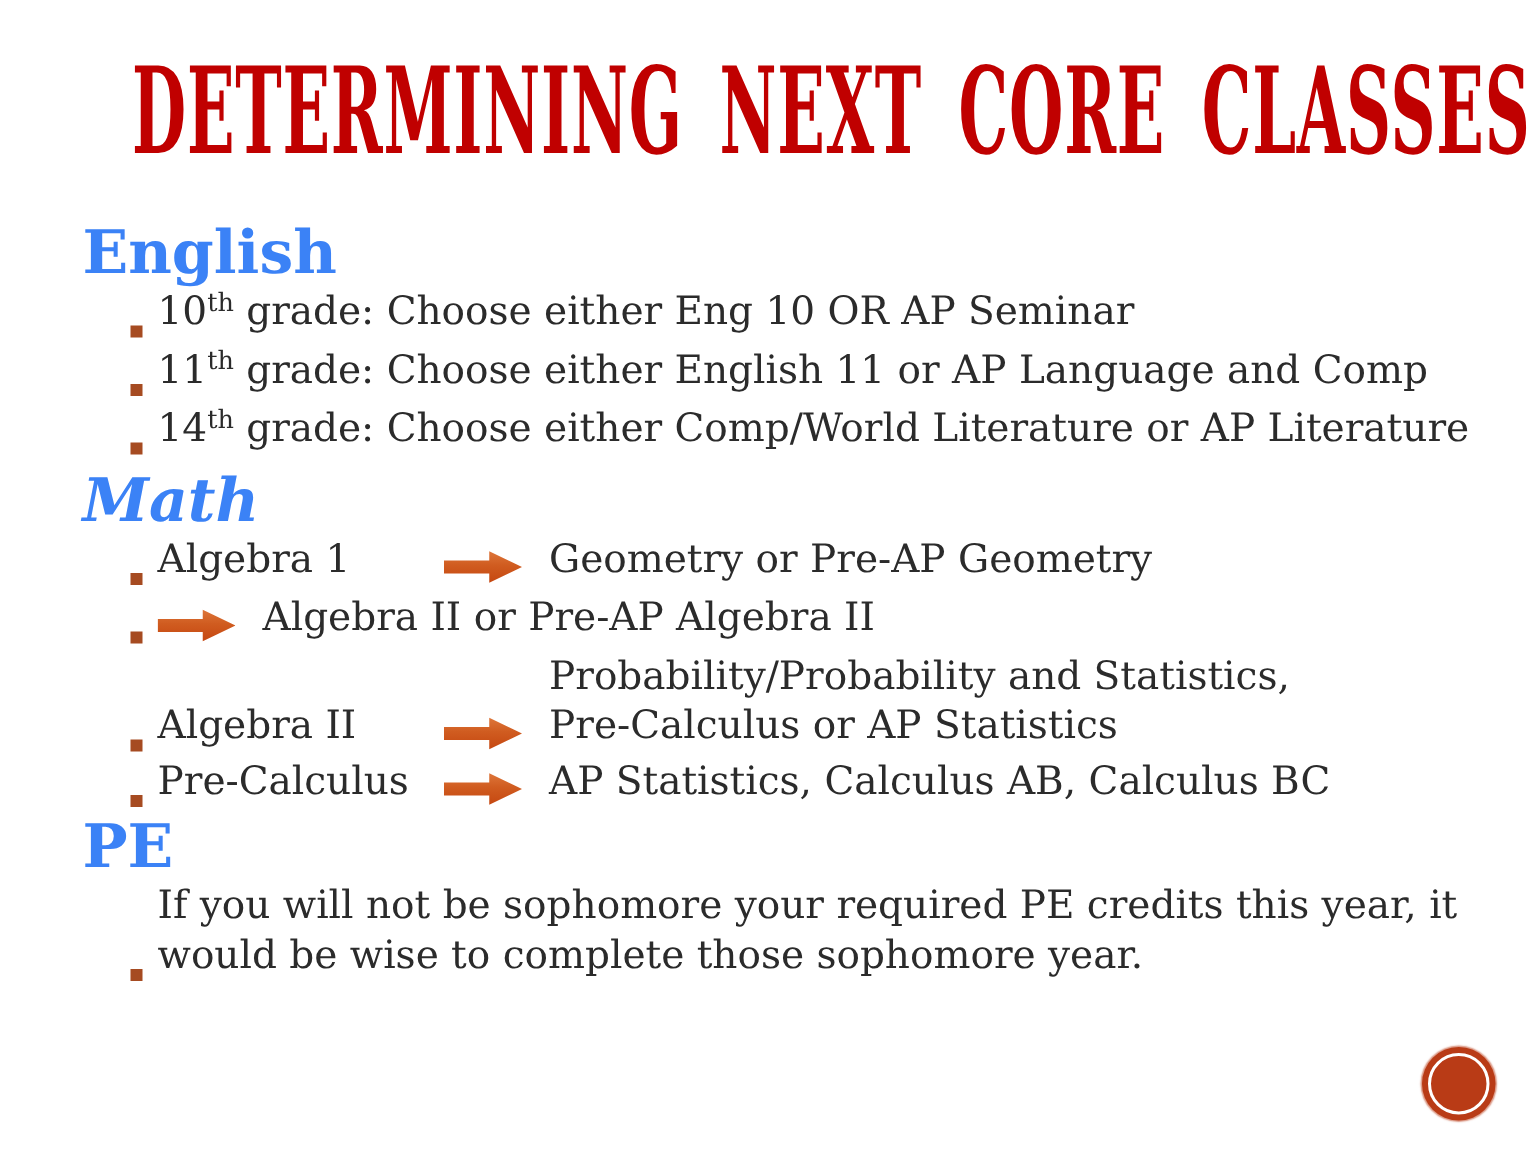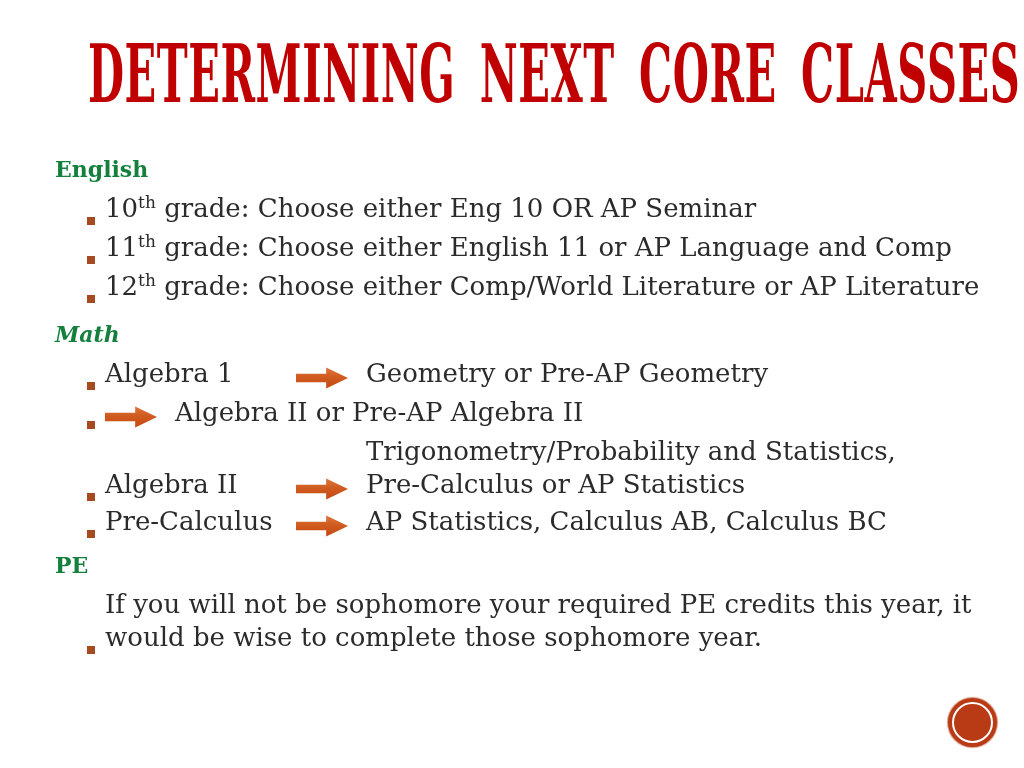--- a/index.html
+++ b/index.html
@@ -30,23 +30,23 @@
     transform:scaleX(0.52);
     transform-origin:left top;
   }
 
   
   .content {
     position:absolute; left:55px; top:152px; width:950px;
     color:#2B2B2B;
   }
   .section-heading {
-    color:#15803d;
+    color:#3b82f6;
     font-weight:bold;
-    font-size:22px;
+    font-size:40px;
     line-height:34px;
   }
   .heading-math { margin-top:14px;font-style:italic; }
   .heading-pe   { margin-top:10px; }
 
   .bullet-list { margin-top:6px; }
   .bullet-item {
     display:flex;
     align-items:flex-end;
     font-size:26px;
@@ -111,21 +111,21 @@
       <div class="bullet-item">
         <span class="bullet-square"></span>
         <span><span>10</span><sup class="grade-sup">th</sup><span> grade: Choose either Eng 10 OR AP Seminar</span></span>
       </div>
       <div class="bullet-item">
         <span class="bullet-square"></span>
         <span><span>11</span><sup class="grade-sup">th</sup><span> grade: Choose either English 11 or AP Language and Comp</span></span>
       </div>
       <div class="bullet-item">
         <span class="bullet-square"></span>
-        <span><span>12</span><sup class="grade-sup">th</sup><span> grade: Choose either Comp/World Literature or AP Literature</span></span>
+        <span><span>14</span><sup class="grade-sup">th</sup><span> grade: Choose either Comp/World Literature or AP Literature</span></span>
       </div>
     </div>
 
     <div class="section-heading heading-math">Math</div>
 
     <div class="bullet-list">
       <div class="bullet-item">
         <span class="bullet-square"></span>
         <span class="math-from">Algebra 1</span>
         <span class="arrow-icon"></span>
@@ -133,21 +133,21 @@
       </div>
       <div class="bullet-item">
         <span class="bullet-square"></span>
         <span class="arrow-icon"></span>
         <span class="math-to">Algebra II or Pre-AP Algebra II</span>
       </div>
       <div class="bullet-item wrap-row">
         <span class="bullet-square"></span>
         <span class="math-from">Algebra II</span>
         <span class="arrow-icon"></span>
-        <span class="math-to"><span>Trigonometry/Probability and Statistics,</span><br><span>Pre-Calculus or AP Statistics</span></span>
+        <span class="math-to"><span>Probability/Probability and Statistics,</span><br><span>Pre-Calculus or AP Statistics</span></span>
       </div>
       <div class="bullet-item">
         <span class="bullet-square"></span>
         <span class="math-from">Pre-Calculus</span>
         <span class="arrow-icon"></span>
         <span class="math-to">AP Statistics, Calculus AB, Calculus BC</span>
       </div>
     </div>
 
     <div class="section-heading heading-pe">PE</div>

